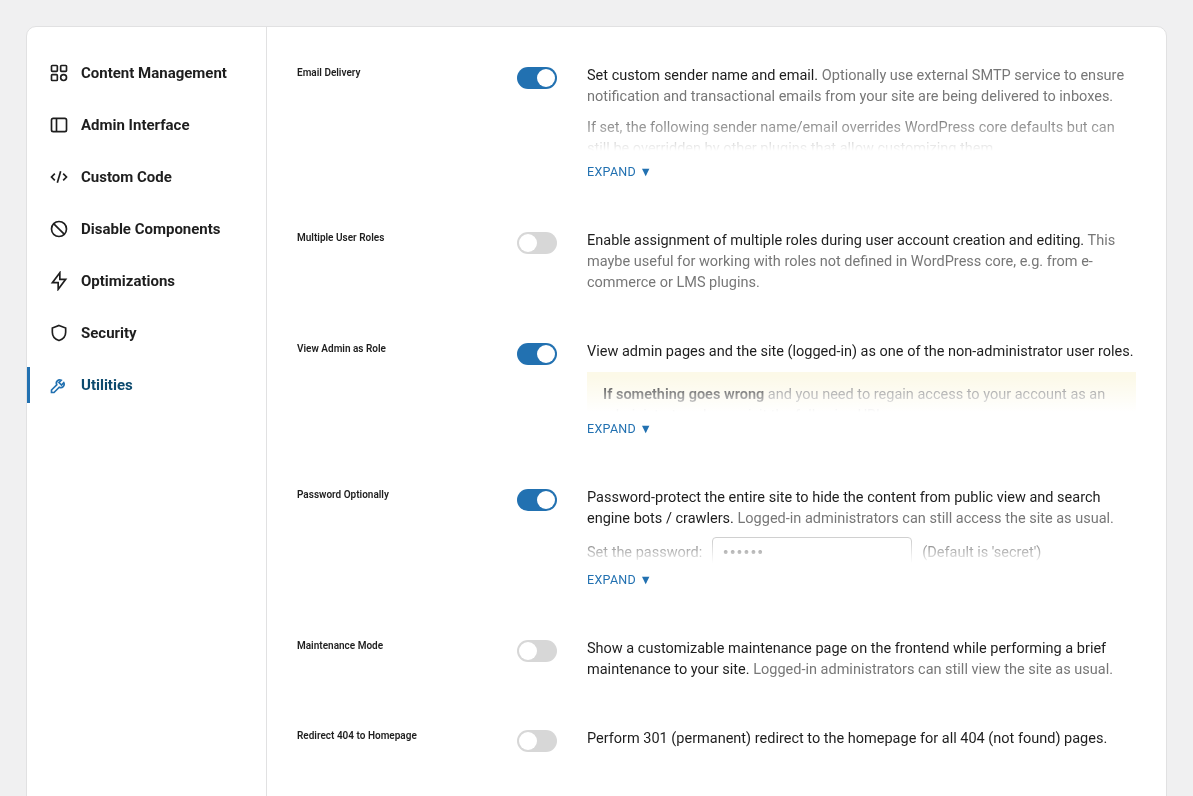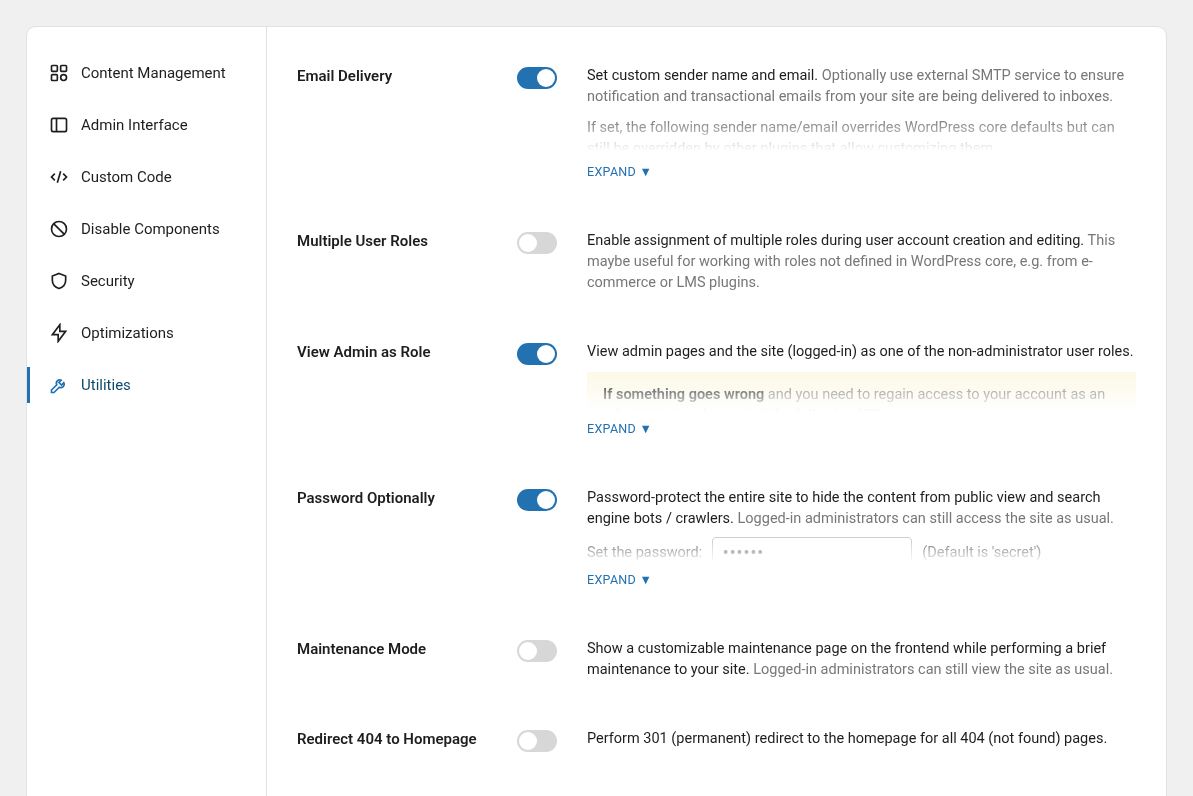--- a/index.html
+++ b/index.html
@@ -23,21 +23,21 @@
     border-right: 1px solid #e1e1e2;
     padding: 20px 0;
     flex-shrink: 0;
   }
   .side-item {
     display: flex;
     align-items: center;
     gap: 12px;
     padding: 16px 22px;
     font-size: 15px;
-    font-weight: 400;
+    font-weight: 700;
     color: #1e1e1e;
     cursor: pointer;
     position: relative;
     line-height: 1.2;
   }
   .side-item.active {
     color: #0c4a6e;
   }
   .side-item.active::before {
     content: "";
@@ -64,21 +64,21 @@
   .row {
     display: flex;
     align-items: flex-start;
     padding: 24px 0;
     gap: 20px;
   }
   .row-label {
     width: 200px;
     flex-shrink: 0;
     font-weight: 600;
-    font-size: 15px;
+    font-size: 10px;
     color: #1e1e1e;
     padding-top: 2px;
   }
   .toggle-cell {
     width: 50px;
     flex-shrink: 0;
     padding-top: 2px;
   }
   .desc-cell {
     flex: 1;
@@ -210,32 +210,32 @@
           <svg viewBox="0 0 24 24" fill="none" stroke="#1e1e1e" stroke-width="2">
             <circle cx="12" cy="12" r="9"></circle>
             <line x1="5.5" y1="5.5" x2="18.5" y2="18.5"></line>
           </svg>
         </span>
         <span>Disable Components</span>
       </div>
       <div class="side-item">
         <span class="icon">
           <svg viewBox="0 0 24 24" fill="none" stroke="#1e1e1e" stroke-width="2">
+            <polygon points="13 2 4 14 11 14 11 22 20 10 13 10 13 2"></polygon>
+          </svg>
+        </span>
+        <span>Optimizations</span>
+      </div>
+      <div class="side-item">
+        <span class="icon">
+          <svg viewBox="0 0 24 24" fill="none" stroke="#1e1e1e" stroke-width="2">
             <path d="M12 3l8 3v5c0 5-3.5 8.5-8 10-4.5-1.5-8-5-8-10V6l8-3z"></path>
           </svg>
         </span>
         <span>Security</span>
-      </div>
-      <div class="side-item">
-        <span class="icon">
-          <svg viewBox="0 0 24 24" fill="none" stroke="#1e1e1e" stroke-width="2">
-            <polygon points="13 2 4 14 11 14 11 22 20 10 13 10 13 2"></polygon>
-          </svg>
-        </span>
-        <span>Optimizations</span>
       </div>
       <div class="side-item active">
         <span class="icon">
           <svg viewBox="0 0 24 24" fill="none" stroke="#2271b1" stroke-width="2">
             <path d="M14.7 6.3a4 4 0 0 0-5.4 5.4L3 18v3h3l6.3-6.3a4 4 0 0 0 5.4-5.4L15 12l-3-3 2.7-2.7z"></path>
           </svg>
         </span>
         <span>Utilities</span>
       </div>
     </nav>

